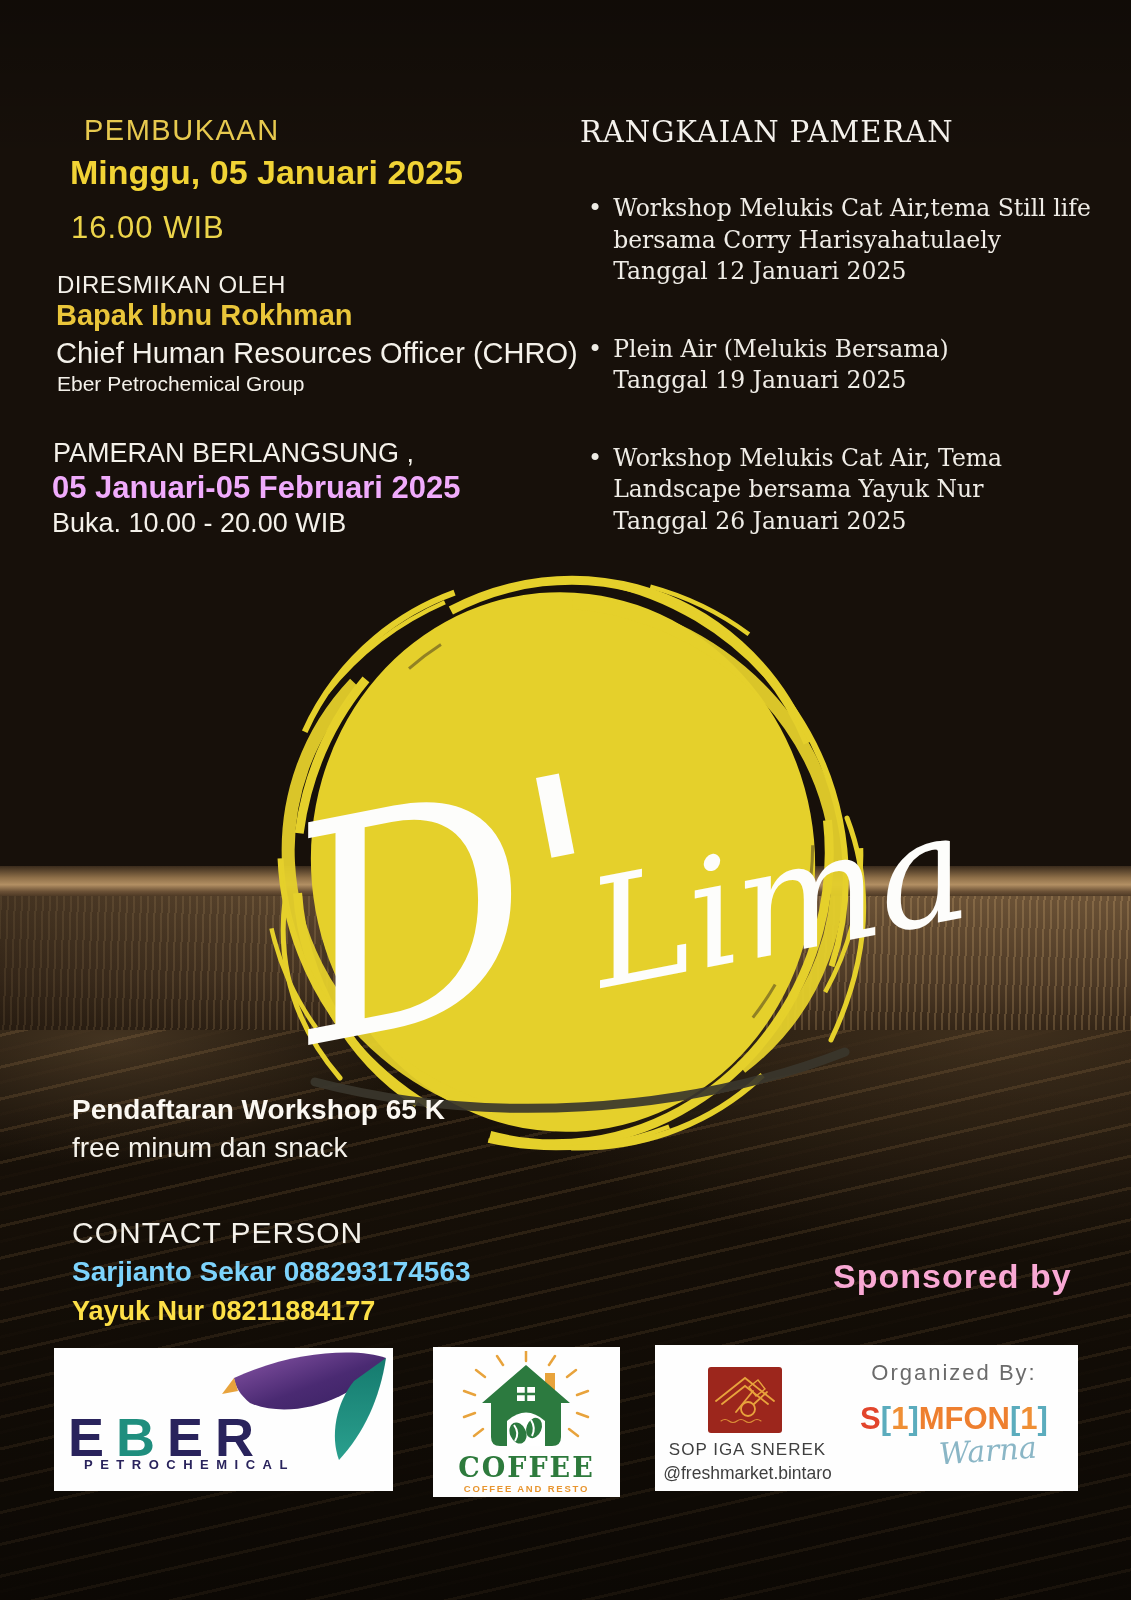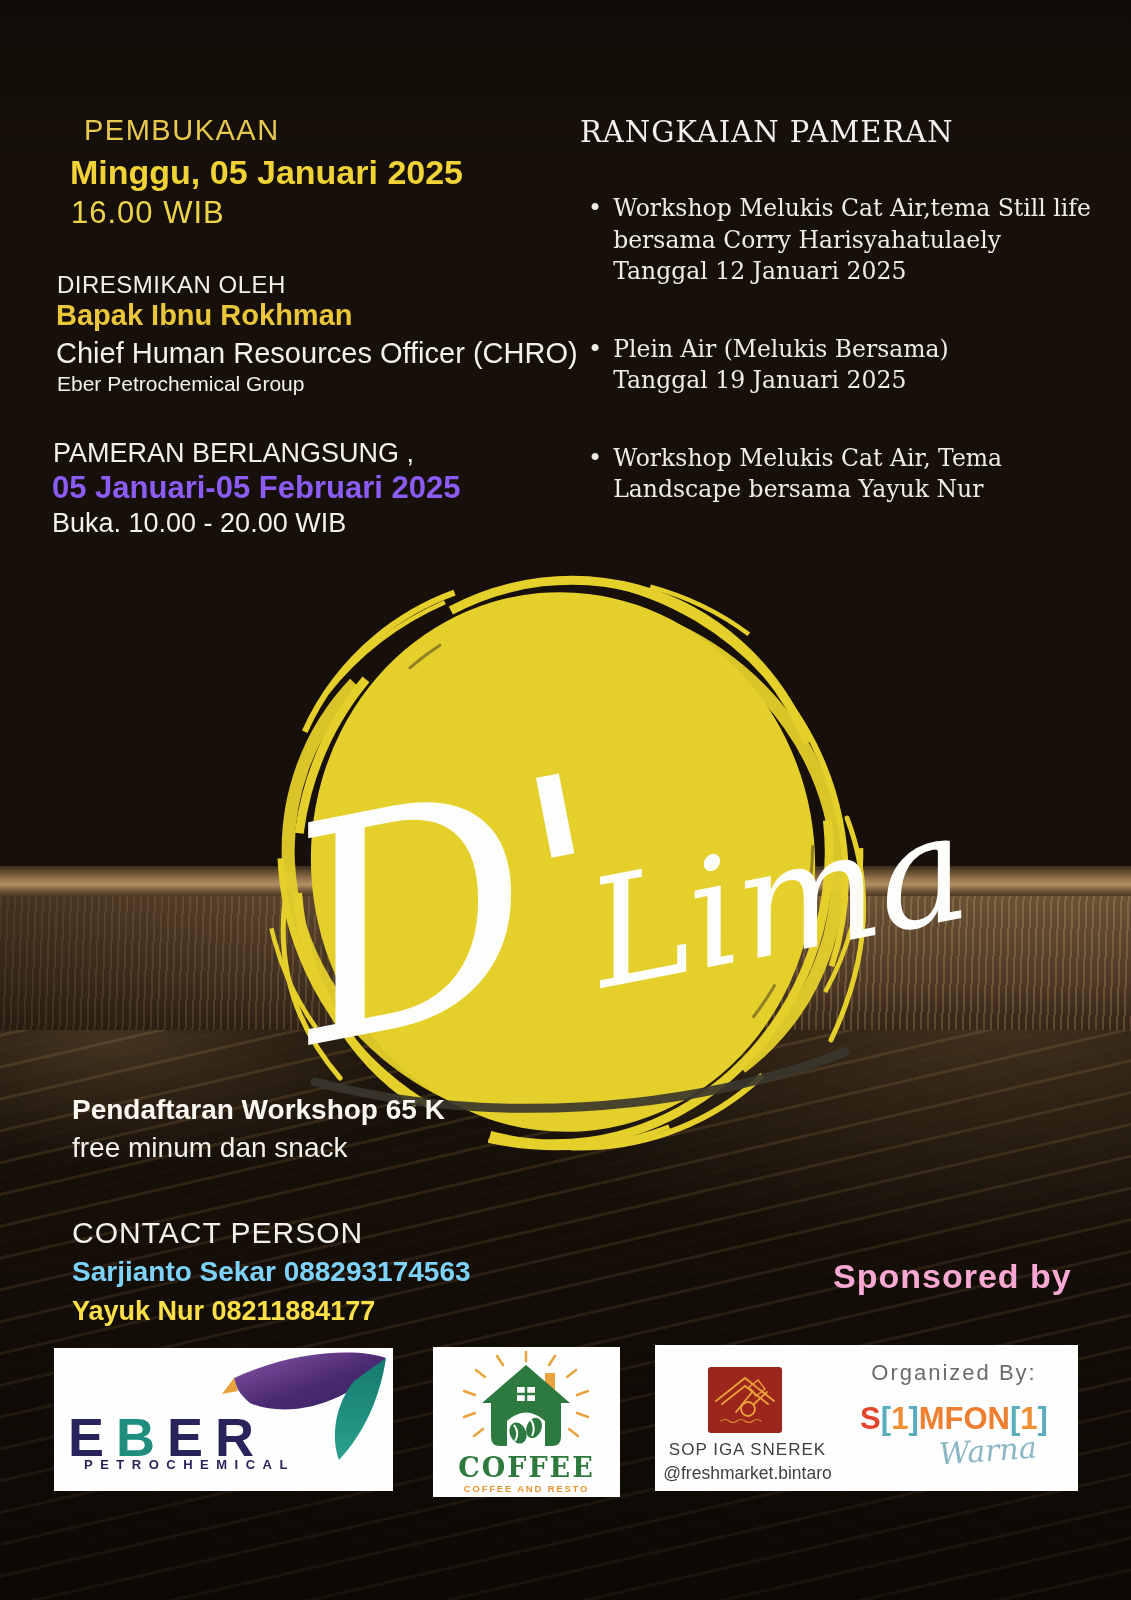--- a/index.html
+++ b/index.html
@@ -37,29 +37,29 @@
     background:linear-gradient(180deg, rgba(0,0,0,.28), rgba(0,0,0,0) 10%);}
 
   
   .abs{position:absolute;}
   .sans{font-family:"Liberation Sans",sans-serif;}
   .serif{font-family:"DejaVu Serif","Liberation Serif",serif;}
   .white{color:#f4f1ea;}
 
   .opening-label{left:72px;top:114px;font-size:29px;letter-spacing:1.5px;color:#e7c94f;font-weight:500;margin-left:12px;}
   .opening-date{left:70px;top:153px;font-size:34px;font-weight:700;color:#f1d335;}
-  .opening-time{left:71px;top:195px;font-size:31px;letter-spacing:1px;color:#ecd44a;}
+  .opening-time{left:71px;top:210px;font-size:31px;letter-spacing:1px;color:#ecd44a;}
 
   .inaug-label{left:57px;top:271px;font-size:24px;letter-spacing:.5px;}
   .inaug-name{left:56px;top:299px;font-size:29px;font-weight:700;color:#eac63a;}
   .inaug-title{left:56px;top:337px;font-size:29px;}
   .inaug-company{left:57px;top:372px;font-size:21px;}
 
   .exh-label{left:53px;top:438px;font-size:27px;}
-  .exh-dates{left:52px;top:470px;font-size:31px;font-weight:700;color:#8b5cf6;}
+  .exh-dates{left:52px;top:470px;font-size:31px;font-weight:700;color:#f0abfc;}
   .exh-hours{left:52px;top:508px;font-size:27px;}
 
   .agenda-title{left:580px;top:115px;font-size:29px;letter-spacing:1px;color:#f4f1ec;}
   .agenda{left:588px;top:193px;width:500px;color:#efece6;}
   .agenda-item{display:flex;gap:11px;margin-bottom:46px;}
   .agenda-item .bullet{font-size:24px;line-height:31px;}
   .agenda-item .lines span{display:block;font-size:23.5px;line-height:31.5px;white-space:nowrap;}
 
   .reg1{left:72px;top:1094px;font-size:28px;font-weight:700;color:#fbf8f2;}
   .reg2{left:72px;top:1132px;font-size:28px;}
@@ -150,20 +150,21 @@
       <div class="lines">
         <span>Plein Air (Melukis Bersama)</span>
         <span>Tanggal 19 Januari 2025</span>
       </div>
     </div>
     <div class="agenda-item">
       <span class="bullet">•</span>
       <div class="lines">
         <span>Workshop Melukis Cat Air, Tema</span>
         <span>Landscape   bersama Yayuk Nur</span>
+        <span>Tanggal 26 Januari 2025</span>
       </div>
     </div>
   </div>
 
   <div class="abs sans reg1">Pendaftaran Workshop  65 K</div>
   <div class="abs sans white reg2">free minum dan  snack</div>
   <div class="abs sans white contact-label">CONTACT PERSON</div>
   <div class="abs sans person1">Sarjianto Sekar  088293174563</div>
   <div class="abs sans person2">Yayuk Nur  08211884177</div>
   <div class="abs sans sponsored">Sponsored  by</div>

